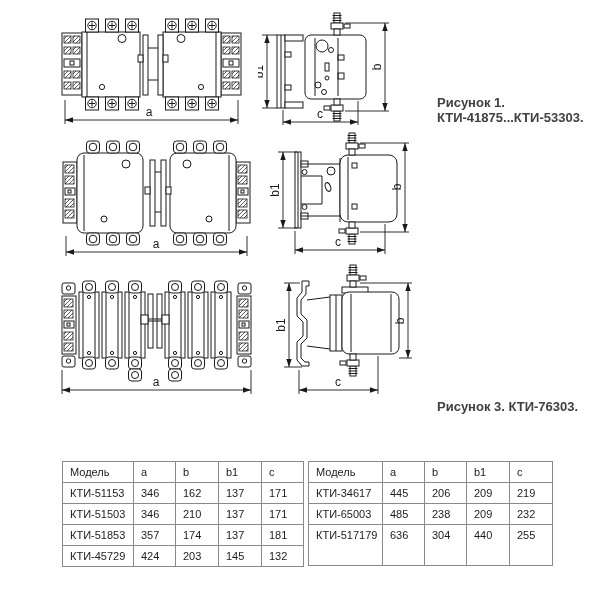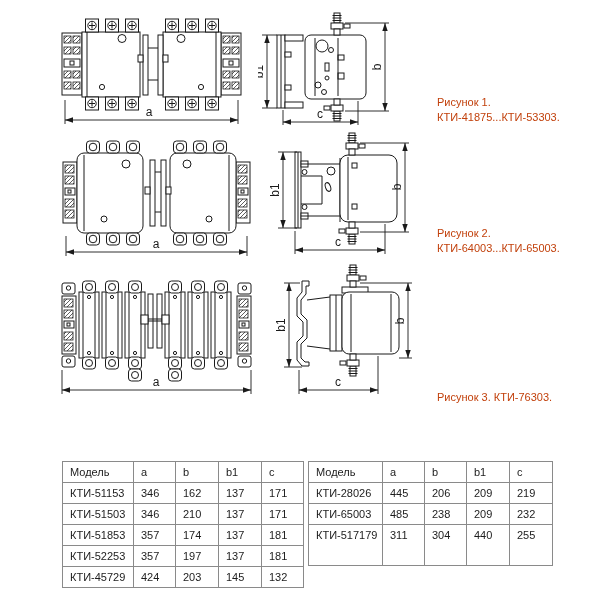--- a/index.html
+++ b/index.html
@@ -1,18 +1,18 @@
 <!DOCTYPE html>
 <html><head>
 <meta charset="utf-8">
 <style>
   html,body{margin:0;padding:0;background:#ffffff;font-family:"Liberation Sans",sans-serif;}
   .canvas{position:relative;width:600px;height:600px;background:#ffffff;overflow:hidden;}
   .fig{position:absolute;}
-  .caption{position:absolute;font-size:11px;line-height:15px;color:#c2410c;white-space:nowrap;}
+  .caption{position:absolute;font-size:13px;line-height:15px;color:#404040;white-space:nowrap;font-weight:bold;}
   table.spec{position:absolute;border-collapse:collapse;table-layout:fixed;font-size:11px;color:#1c1c1c;border:1px solid #8a8a8a;}
   table.spec td{border:1px solid #8a8a8a;height:20px;padding:0 3px 0 7px;vertical-align:middle;white-space:nowrap;overflow:hidden;margin-top:9px;}
   #tbl2 tr.filler td{border-top-style:hidden;}
   
   .s{fill:none;stroke:#1a1a1a;stroke-width:1;}
   .sw{fill:#ffffff;stroke:#1a1a1a;stroke-width:1;}
   .d{fill:none;stroke:#1a1a1a;stroke-width:0.9;}
   .h1{fill:url(#p1);stroke:#1a1a1a;stroke-width:0.8;}
   .h2{fill:url(#p2);stroke:#1a1a1a;stroke-width:0.8;}
   .h3{fill:url(#p3);stroke:#1a1a1a;stroke-width:0.8;}
@@ -377,25 +377,21 @@
       <path class="d" d="M299,370 V394 M378,356 V394"></path>
       <line class="d" x1="299" y1="390" x2="378" y2="390" marker-start="url(#a6)" marker-end="url(#a6)"></line>
       <text class="lbl" x="338" y="386" text-anchor="middle">c</text>
     </g>
   </svg>
 
   <div class="caption" style="left:437px;top:95px">
     <div>Рисунок 1.</div>
     <div>КТИ-41875...КТИ-53303.</div>
   </div>
-  <div class="caption" style="left:437px;top:226px">
-    <div>Рисунок 2.</div>
-    <div>КТИ-64003...КТИ-65003.</div>
-  </div>
-  <div class="caption" style="left:437px;top:390px">
+  <div class="caption" style="left:437px;top:399px">
     <div>Рисунок 3. КТИ-76303.</div>
   </div>
 
   <table class="spec" id="tbl1" style="left:62px;top:461px;width:241px">
     <colgroup>
         <col style="width:71px">
         <col style="width:42px">
         <col style="width:43px">
         <col style="width:43px">
         <col style="width:42px">
@@ -423,27 +419,20 @@
         <td>171</td>
       </tr>
       <tr>
         <td>КТИ-51853</td>
         <td>357</td>
         <td>174</td>
         <td>137</td>
         <td>181</td>
       </tr>
       <tr>
-        <td>КТИ-52253</td>
-        <td>357</td>
-        <td>197</td>
-        <td>137</td>
-        <td>181</td>
-      </tr>
-      <tr>
         <td>КТИ-45729</td>
         <td>424</td>
         <td>203</td>
         <td>145</td>
         <td>132</td>
       </tr>
     </tbody>
   </table>
 
   <table class="spec" id="tbl2" style="left:308px;top:461px;width:244px">
@@ -456,36 +445,36 @@
       </colgroup>
     <tbody>
       <tr>
         <td>Модель</td>
         <td>a</td>
         <td>b</td>
         <td>b1</td>
         <td>c</td>
       </tr>
       <tr>
-        <td>КТИ-28026</td>
+        <td>КТИ-34617</td>
         <td>445</td>
         <td>206</td>
         <td>209</td>
         <td>219</td>
       </tr>
       <tr>
         <td>КТИ-65003</td>
         <td>485</td>
         <td>238</td>
         <td>209</td>
         <td>232</td>
       </tr>
       <tr>
         <td>КТИ-517179</td>
-        <td>311</td>
+        <td>636</td>
         <td>304</td>
         <td>440</td>
         <td>255</td>
       </tr>
       <tr class="filler">
         <td></td>
         <td></td>
         <td></td>
         <td></td>
         <td></td>

